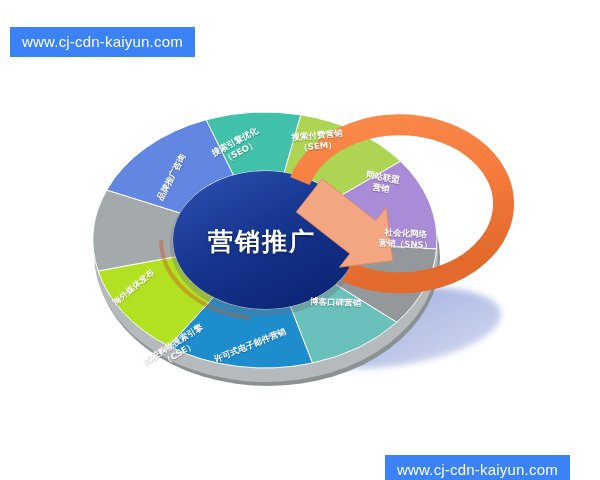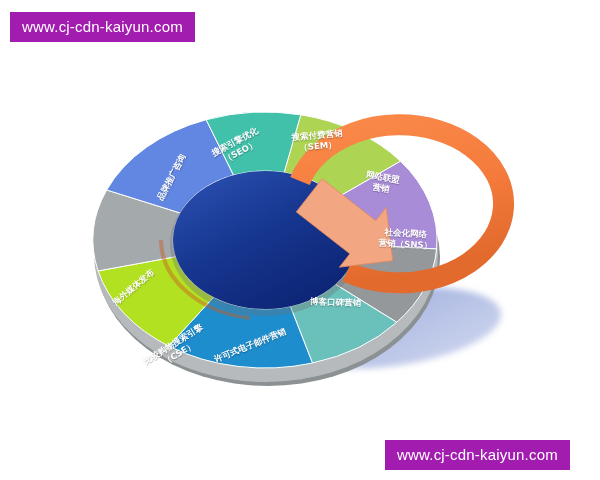--- a/index.html
+++ b/index.html
@@ -12,28 +12,29 @@
     width: 600px;
     height: 480px;
     position: relative;
     overflow: hidden;
     font-family: "Liberation Sans", "DejaVu Sans", sans-serif;
   }
 
   
   .watermark {
     position: absolute;
-    background: #a21caf;
+    background: #3b82f6;
     color: #ffffff;
     font-size: 15px;
     letter-spacing: 0.2px;
     padding: 7px 12px 8px 12px;
     white-space: nowrap;
     line-height: 1;
     font-family: "Liberation Sans", sans-serif;
+    margin-top: 15px;
   }
   #watermark-top { left: 10px; top: 12px; }
   #watermark-bottom { left: 385px; top: 440px; }
 
   
   #diagram-stage {
     position: absolute;
     left: 0;
     top: 0;
     width: 600px;
@@ -160,20 +161,21 @@
 
       <path id="arrow-arc" fill="none" stroke="url(#gradArrow)" stroke-width="21" stroke-linecap="butt" d="M 347 272
                A 104 79 0 1 0 300 181"></path>
 
       <path fill="none" stroke="#C95C22" stroke-width="4" opacity="0.45" stroke-linecap="butt" d="M 161 240 A 104 79 0 0 0 250 318"></path>
 
       <polygon id="arrow-head" fill="#F3A682" stroke="#E08A60" stroke-width="0.8" points="298,207 366,207 366,190 404,228 366,266 366,249 298,249" transform="rotate(38 351 228)"></polygon>
     </g>
   </svg>
 
+  <div id="center-title" style="left:208px; top:225px;">营销推广</div>
 
   <div class="seg-label" style="left:146px; top:172px; transform:rotate(-62deg);">
     <span>品牌推广咨询</span>
   </div>
 
   <div class="seg-label" style="left:212px; top:136px; transform:rotate(-28deg);">
     <span>搜索引擎优化</span>
     <span class="l2">（SEO）</span>
   </div>
 

